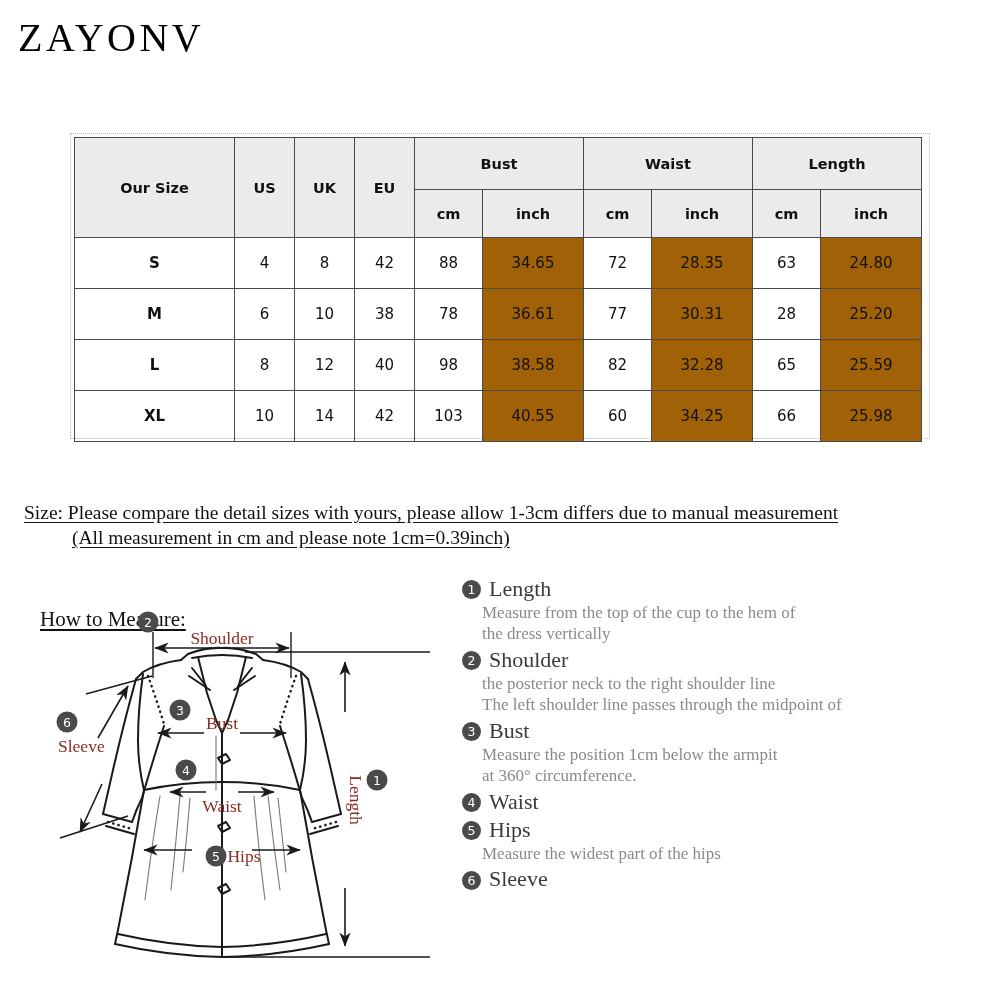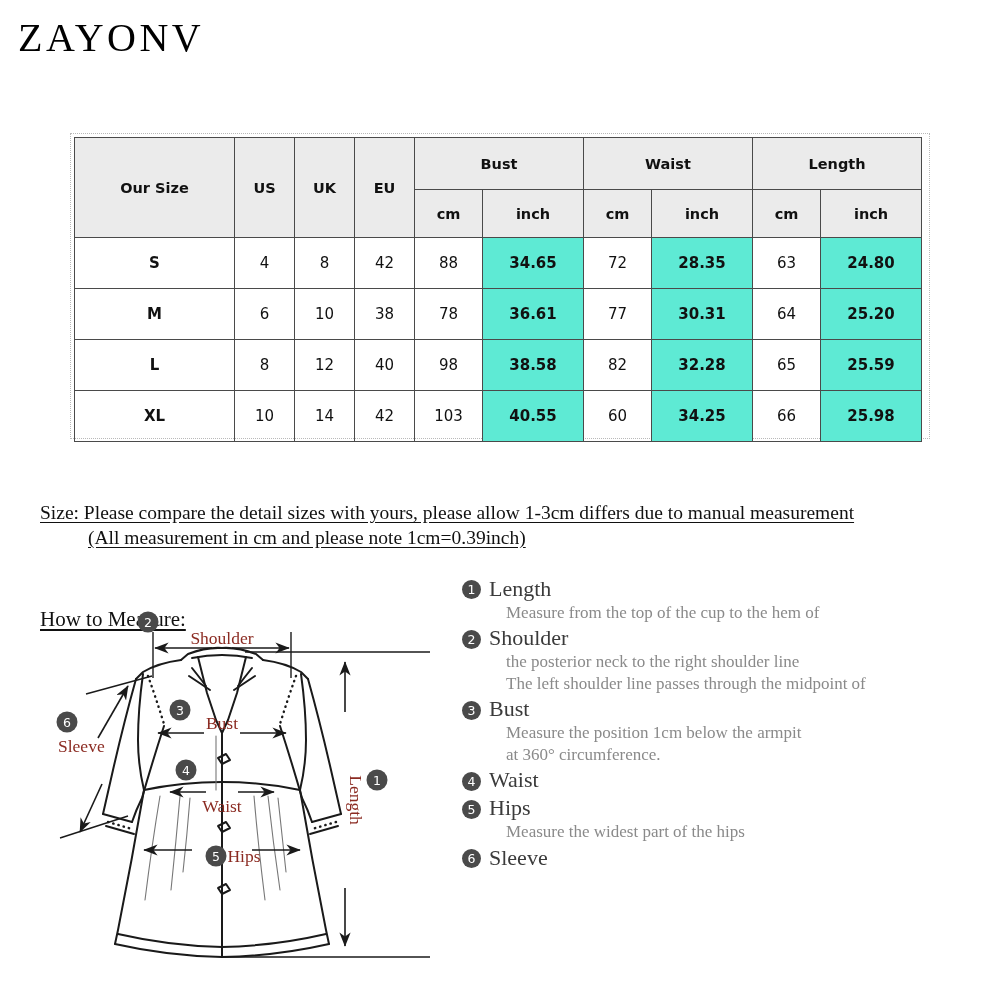--- a/index.html
+++ b/index.html
@@ -58,31 +58,31 @@
   }
   #size-table thead th {
     background: #ebebeb;
     font-weight: bold;
     font-size: 14.5px;
   }
   #size-table thead tr.hdr-top th { height: 51px; }
   #size-table thead tr.hdr-sub th { height: 47px; }
   #size-table tbody td { height: 50px; font-weight: normal; font-size: 15px; }
   #size-table tbody td.size-label { font-weight: bold; font-size: 15px; }
-  #size-table tbody td.shade { background: #5eead4; font-weight: bold; }
+  #size-table tbody td.shade { background: #a16207; }
 
   .col-oursize { width: 160px; }
   .col-us, .col-uk, .col-eu { width: 60px; }
   .col-cm { width: 68px; }
   .col-inch { width: 101px; }
 
   
   #size-note {
     position: absolute;
-    left: 40px;
+    left: 24px;
     top: 500px;
     width: 940px;
     font-size: 19.5px;
     line-height: 25px;
     color: #111;
   }
   #size-note .note-line {
     display: block;
     text-decoration: underline;
     text-underline-offset: 3px;
@@ -139,21 +139,21 @@
     align-self: center;
     position: relative;
     top: 1px;
   }
   .instr-title {
     font-size: 22px;
     color: #3b3b3b;
     line-height: 1.18;
   }
   .instr-desc {
-    margin: 0 0 0 44px;
+    margin: 0 0 0 20px;
     font-size: 17px;
     line-height: 21.5px;
     color: #8a8a8a;
   }
   .instr-desc span { display: block; }
 
   .diagram-label {
     fill: #8B2B22;
     font-family: "Liberation Serif", "DejaVu Serif", serif;
   }
@@ -240,21 +240,21 @@
     </tr>
     <tr>
       <td class="size-label">M</td>
       <td>6</td>
       <td>10</td>
       <td>38</td>
       <td>78</td>
       <td class="shade">36.61</td>
       <td>77</td>
       <td class="shade">30.31</td>
-      <td>64</td>
+      <td>28</td>
       <td class="shade">25.20</td>
     </tr>
     <tr>
       <td class="size-label">L</td>
       <td>8</td>
       <td>12</td>
       <td>40</td>
       <td>98</td>
       <td class="shade">38.58</td>
       <td>82</td>
@@ -394,20 +394,21 @@
 
 <div id="instruction-list">
 
   <div class="instr-item">
     <div class="instr-head">
       <span class="instr-num">1</span>
       <span class="instr-title">Length</span>
     </div>
     <p class="instr-desc">
       <span>Measure from the top of the cup to the hem of</span>
+      <span>the dress vertically</span>
     </p>
   </div>
 
   <div class="instr-item">
     <div class="instr-head">
       <span class="instr-num">2</span>
       <span class="instr-title">Shoulder</span>
     </div>
     <p class="instr-desc">
       <span>the posterior neck to the right shoulder line</span>

